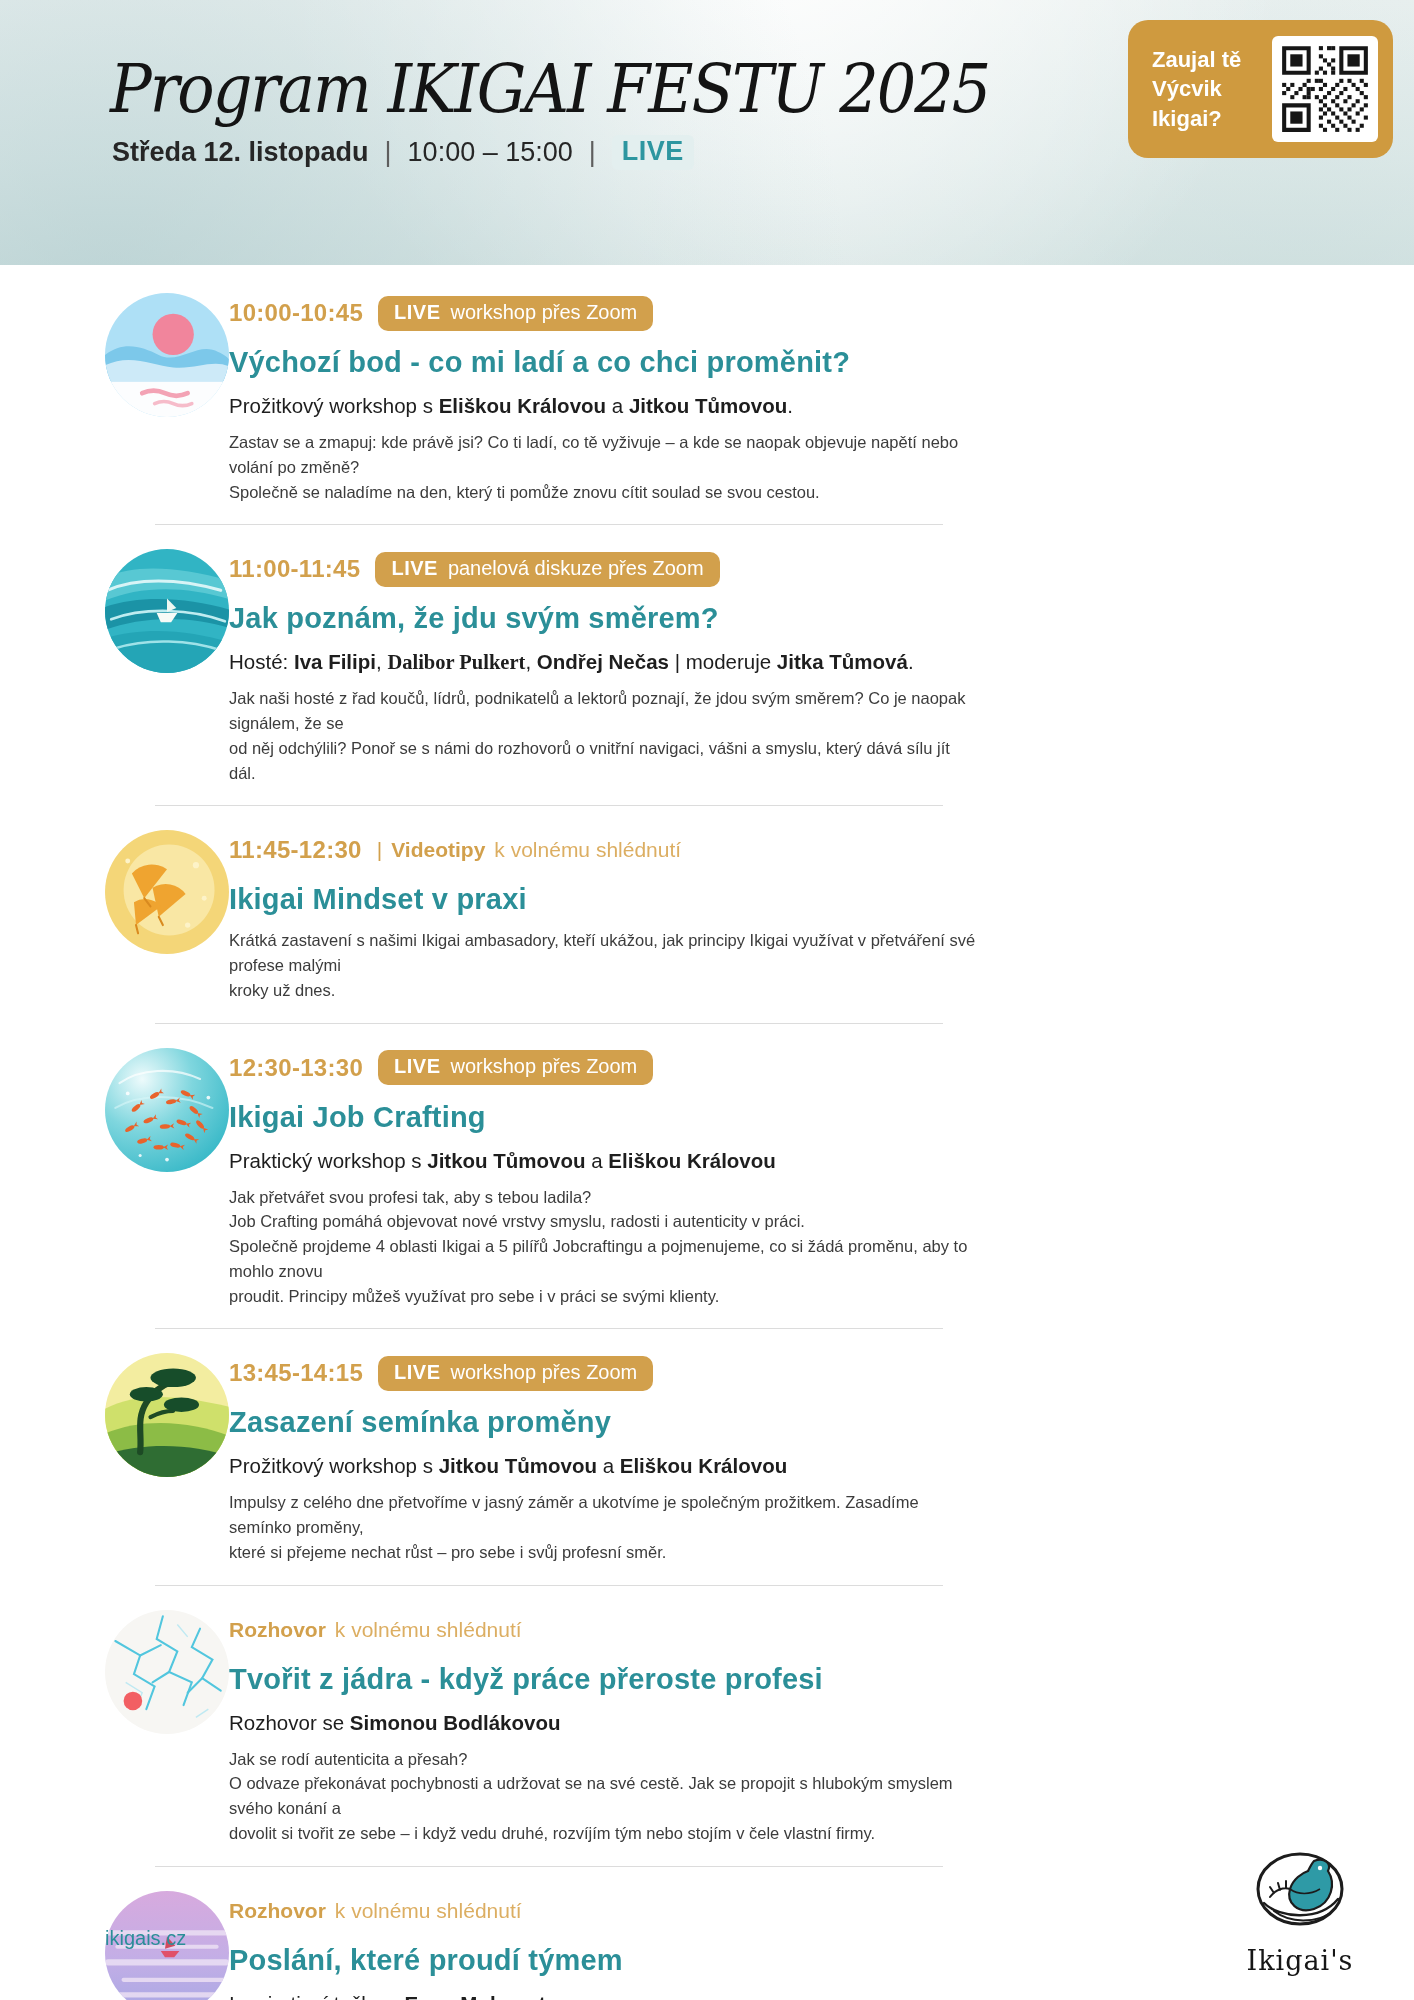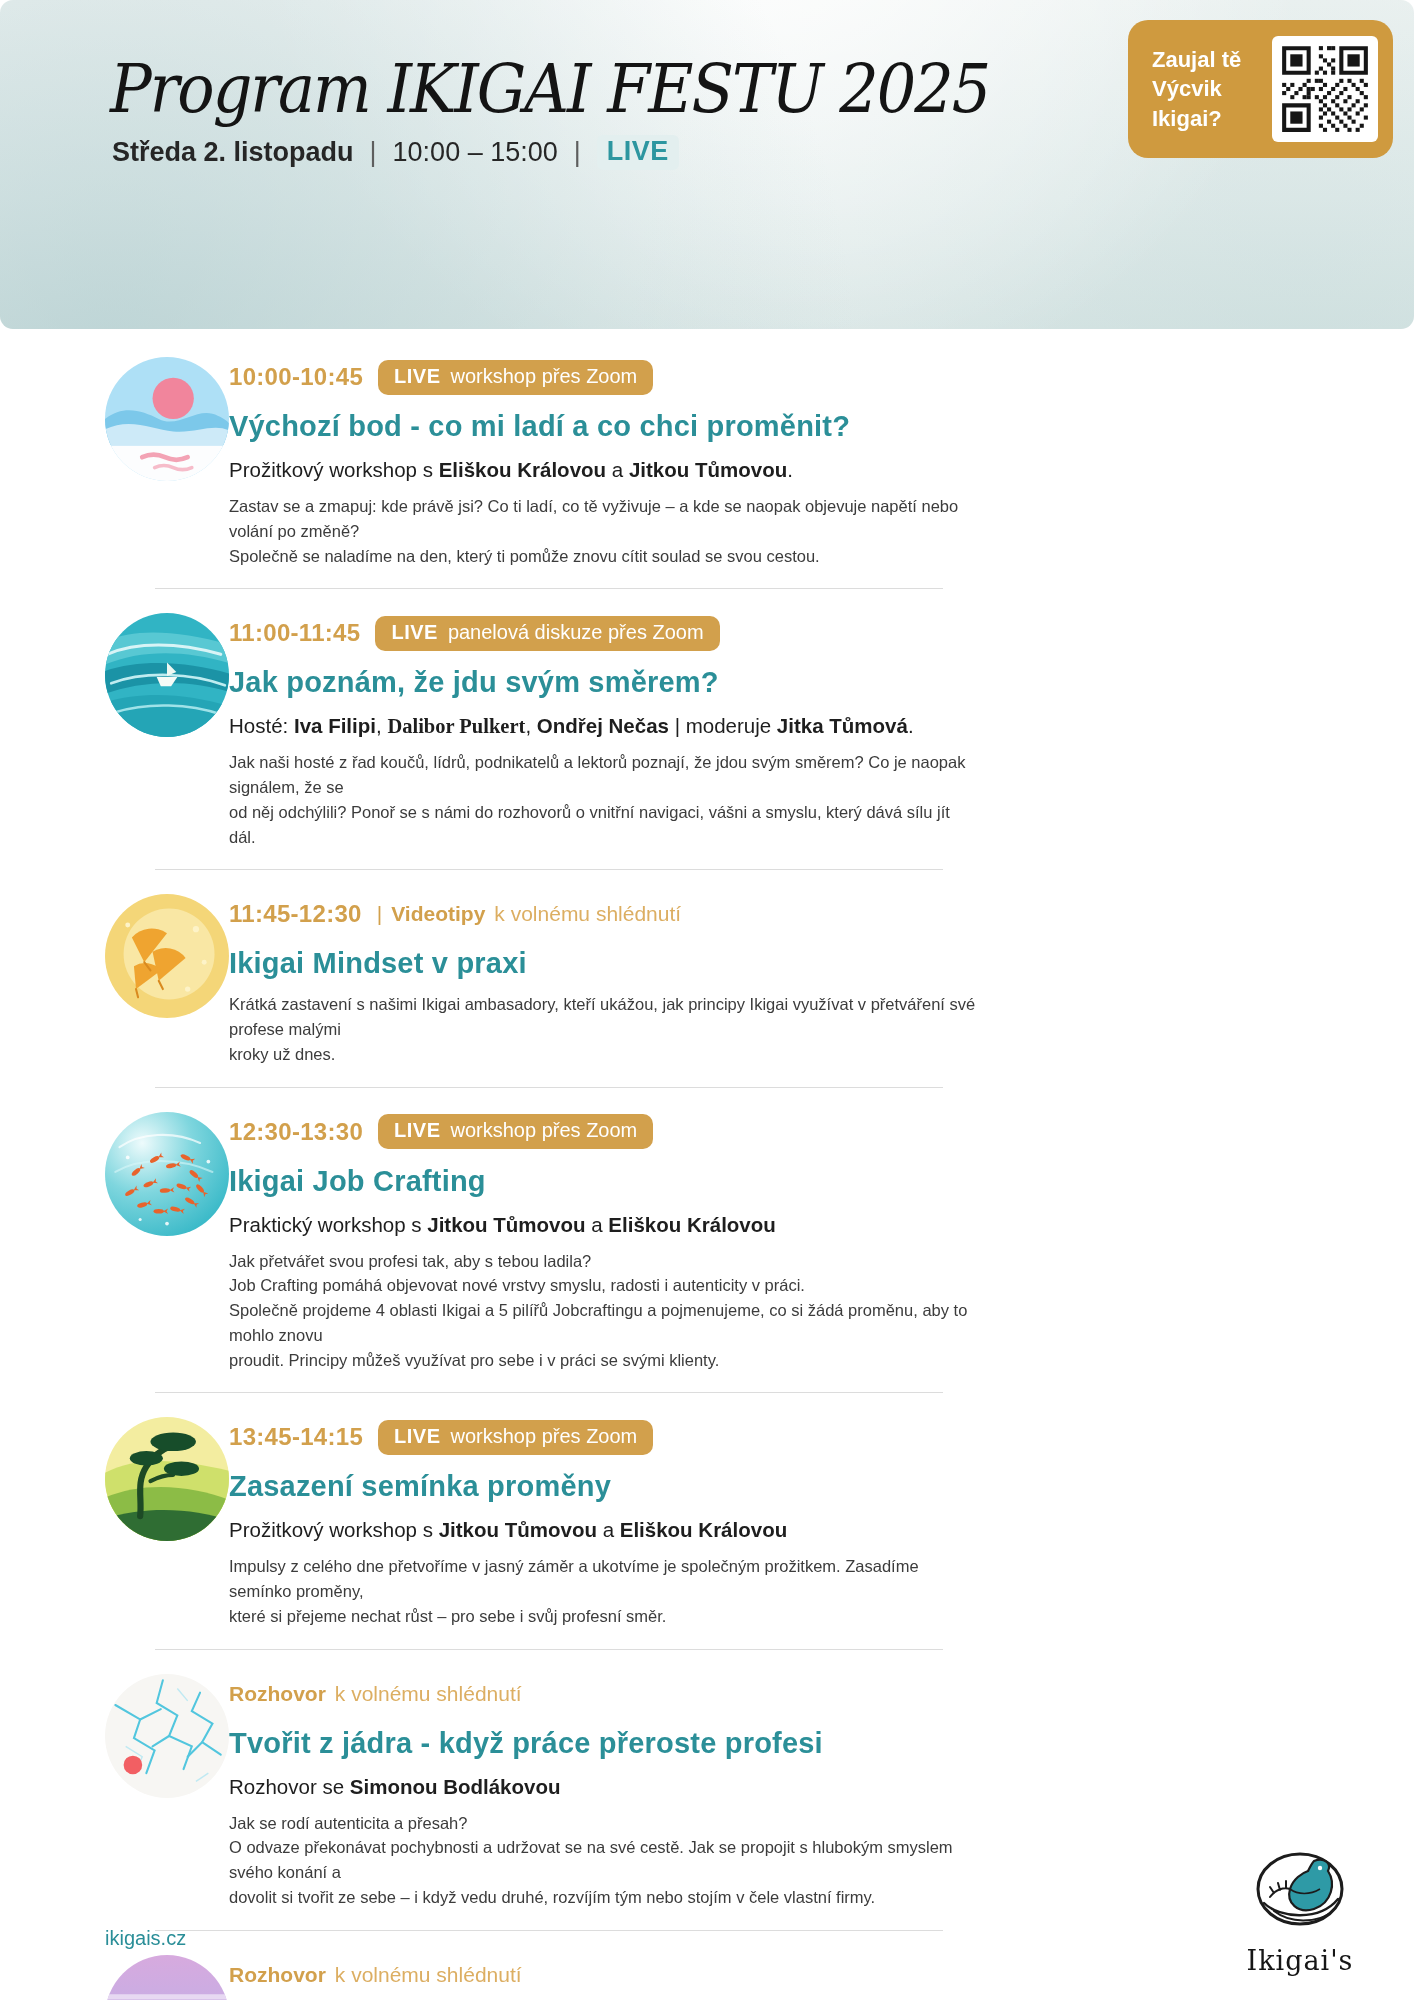--- a/index.html
+++ b/index.html
@@ -4,27 +4,26 @@
 <style>
   html,body{margin:0;padding:0;}
   body{
     width:1414px;height:2000px;position:relative;overflow:hidden;
     background:#ffffff;
     font-family:"Liberation Sans", sans-serif;
     -webkit-font-smoothing:antialiased;
   }
   
   .header{
-    height:329px;position:relative;
+    height:265px;position:relative;
     background:
       radial-gradient(circle at 8% 110%, rgba(166,198,201,.55), rgba(166,198,201,0) 55%),
       radial-gradient(circle at 55% -40%, rgba(255,255,255,.9), rgba(255,255,255,0) 60%),
       radial-gradient(circle at 92% 120%, rgba(190,214,214,.45), rgba(190,214,214,0) 50%),
       linear-gradient(180deg,#f3f6f5 0%,#e7efee 60%,#dbe7e6 100%);
-    border-radius: 13px;
   }
   .page-title{
     margin:0;padding:50px 0 0 110px;
     font-family:"DejaVu Serif", serif;font-style:italic;font-weight:500;
     font-size:62px;color:#141414;letter-spacing:-2px;line-height:1.05;
     transform-origin:left top;transform:scaleY(1.08);
   }
   .date-row{
     margin:20px 0 0 112px;display:flex;align-items:center;gap:16px;
     font-size:27px;color:#262626;
@@ -79,21 +78,21 @@
   .logo-text{font-family:"DejaVu Serif", serif;font-size:27px;color:#161616;margin-top:-8px;letter-spacing:1px;}
 </style>
 </head>
 <body>
 
 <div class="page">
 
   <header class="header">
     <h1 class="page-title">Program IKIGAI FESTU 2025</h1>
     <div class="date-row">
-      <span class="date">Středa 2. listopadu</span>
+      <span class="date">Středa 12. listopadu</span>
       <span class="sep">|</span>
       <span class="time-range">10:00 – 15:00</span>
       <span class="sep">|</span>
       <span class="live-chip">LIVE</span>
     </div>
 
     <div class="qr-card">
       <div class="qr-text">
         <div>Zaujal tě</div>
         <div>Výcvik</div>

